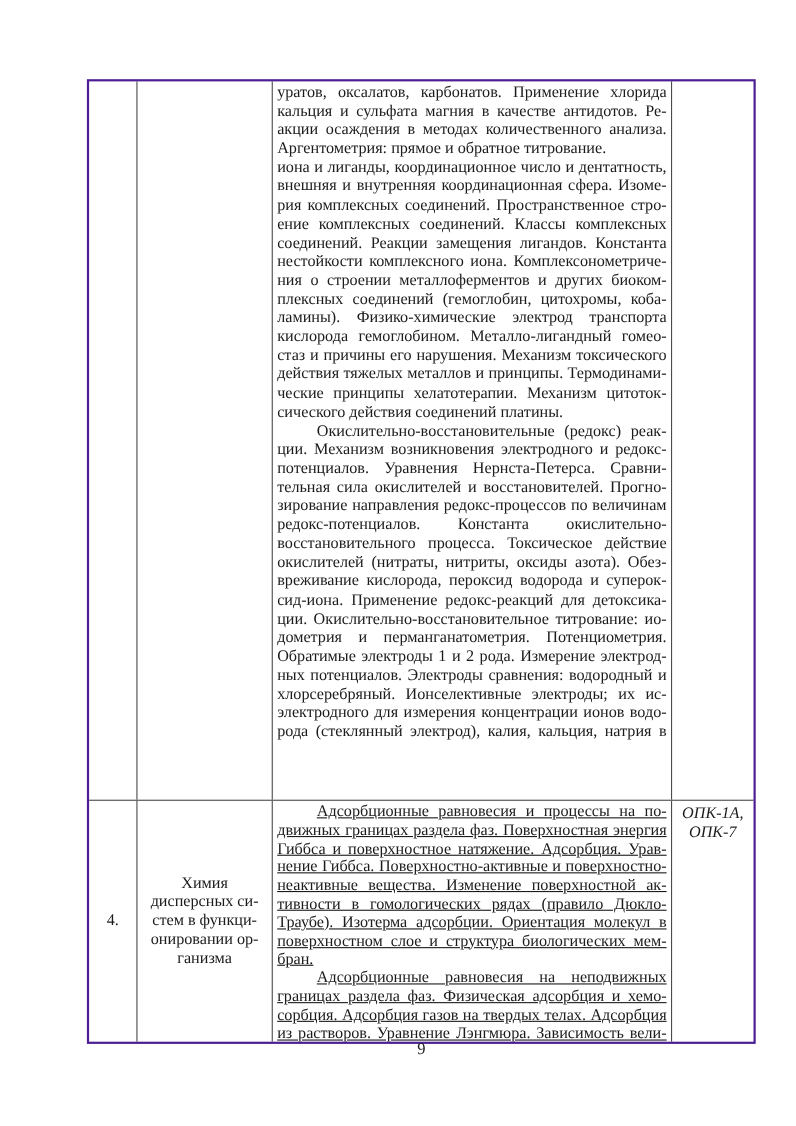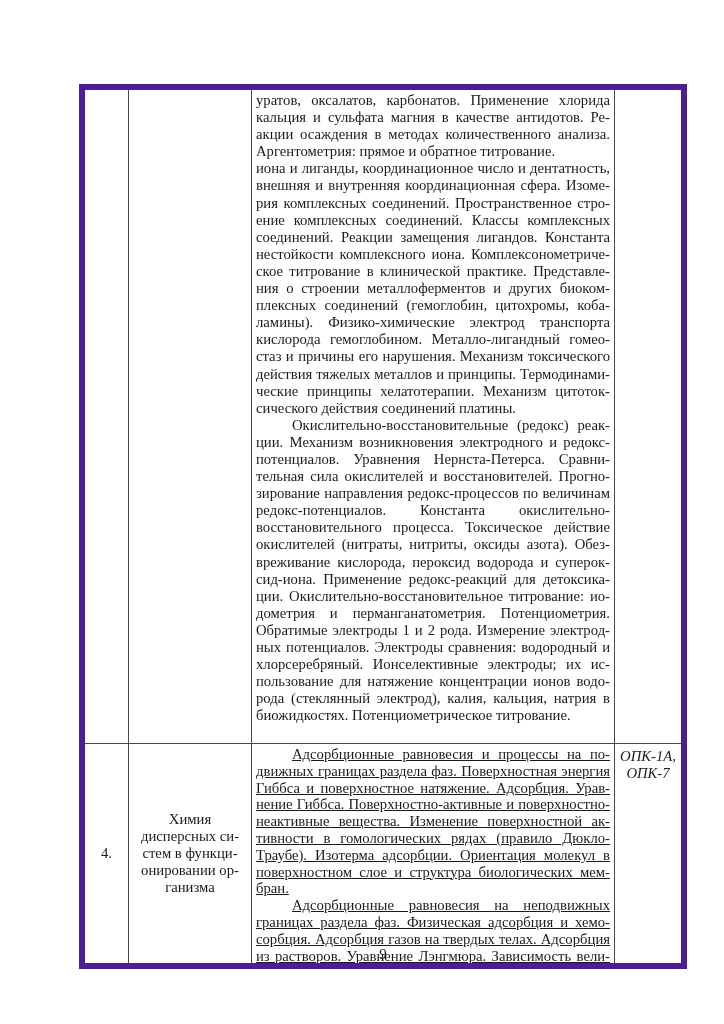--- a/index.html
+++ b/index.html
@@ -2,22 +2,22 @@
 <html><head>
 <meta charset="utf-8">
 <style>
   html,body{margin:0;padding:0;background:#e8e8e8;}
   .page{
     position:relative;width:724px;height:1024px;background:#ffffff;
     font-family:"Liberation Serif","DejaVu Serif",serif;color:#1b1b1b;
     overflow:hidden;
   }
   .tbl{
-    position:absolute;left:79px;top:84px;width:608px;
-    box-sizing:border-box;border:6px solid #4c1d95;
+    position:absolute;left:79px;top:72px;width:608px;
+    box-sizing:border-box;border:2px solid #4c1d95;
   }
   .row{display:flex;}
   .row + .row{border-top:1px solid #4a4a4a;}
   .r0{height:653px;}
   .r1{height:219px;}
   .cell{box-sizing:border-box;overflow:hidden;font-size:14.7px;}
   .c-num{
     width:44px;border-right:1px solid #4a4a4a;
     display:flex;align-items:center;justify-content:center;
   }
@@ -53,21 +53,20 @@
           <div class="jl">уратов, оксалатов, карбонатов. Применение хлорида</div>
           <div class="jl">кальция и сульфата магния в качестве антидотов. Ре-</div>
           <div class="jl">акции осаждения в методах количественного анализа.</div>
           <div class="jl last">Аргентометрия: прямое и обратное титрование.</div>
           <div class="jl">иона и лиганды, координационное число и дентатность,</div>
           <div class="jl">внешняя и внутренняя координационная сфера. Изоме-</div>
           <div class="jl">рия комплексных соединений. Пространственное стро-</div>
           <div class="jl">ение комплексных соединений. Классы комплексных</div>
           <div class="jl">соединений. Реакции замещения лигандов. Константа</div>
           <div class="jl">нестойкости комплексного иона. Комплексонометриче-</div>
-          <div class="jl">ское титрование в клинической практике. Представле-</div>
           <div class="jl">ния о строении металлоферментов и других биоком-</div>
           <div class="jl">плексных соединений (гемоглобин, цитохромы, коба-</div>
           <div class="jl">ламины). Физико-химические электрод транспорта</div>
           <div class="jl">кислорода гемоглобином. Металло-лигандный гомео-</div>
           <div class="jl">стаз и причины его нарушения. Механизм токсического</div>
           <div class="jl">действия тяжелых металлов и принципы. Термодинами-</div>
           <div class="jl">ческие принципы хелатотерапии. Механизм цитоток-</div>
           <div class="jl last">сического действия соединений платины.</div>
           <div class="jl indent">Окислительно-восстановительные (редокс) реак-</div>
           <div class="jl">ции. Механизм возникновения электродного и редокс-</div>
@@ -77,23 +76,22 @@
           <div class="jl">редокс-потенциалов. Константа окислительно-</div>
           <div class="jl">восстановительного процесса. Токсическое действие</div>
           <div class="jl">окислителей (нитраты, нитриты, оксиды азота). Обез-</div>
           <div class="jl">вреживание кислорода, пероксид водорода и суперок-</div>
           <div class="jl">сид-иона. Применение редокс-реакций для детоксика-</div>
           <div class="jl">ции. Окислительно-восстановительное титрование: ио-</div>
           <div class="jl">дометрия и перманганатометрия. Потенциометрия.</div>
           <div class="jl">Обратимые электроды 1 и 2 рода. Измерение электрод-</div>
           <div class="jl">ных потенциалов. Электроды сравнения: водородный и</div>
           <div class="jl">хлорсеребряный. Ионселективные электроды; их ис-</div>
-          <div class="jl">пользование для натяжение концентрации ионов водо-</div>
+          <div class="jl">электродного для измерения концентрации ионов водо-</div>
           <div class="jl">рода (стеклянный электрод), калия, кальция, натрия в</div>
-          <div class="jl last">биожидкостях. Потенциометрическое титрование.</div>
         </div>
         <div class="cell c-comp"></div>
       </div>
       <div class="row r1">
         <div class="cell c-num">4.</div>
         <div class="cell c-topic">
           <div class="tline">Химия</div>
           <div class="tline">дисперсных си-</div>
           <div class="tline">стем в функци-</div>
           <div class="tline">онировании ор-</div>

